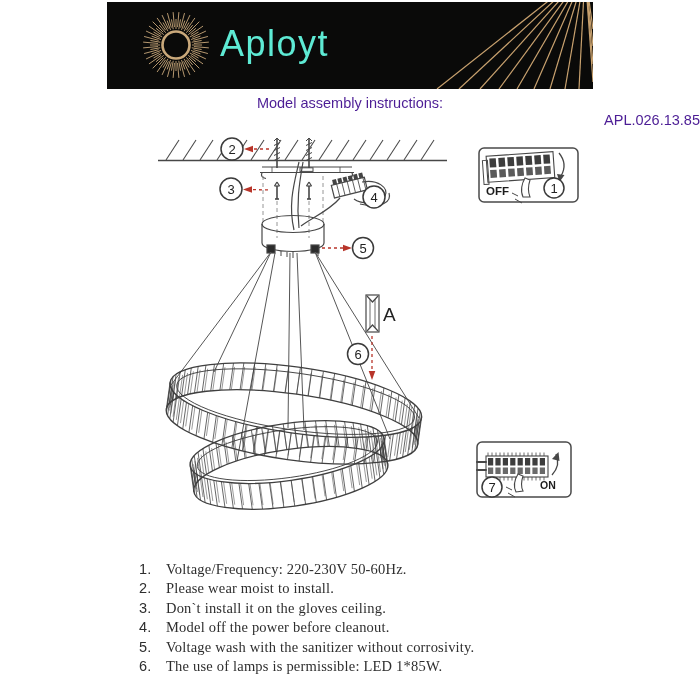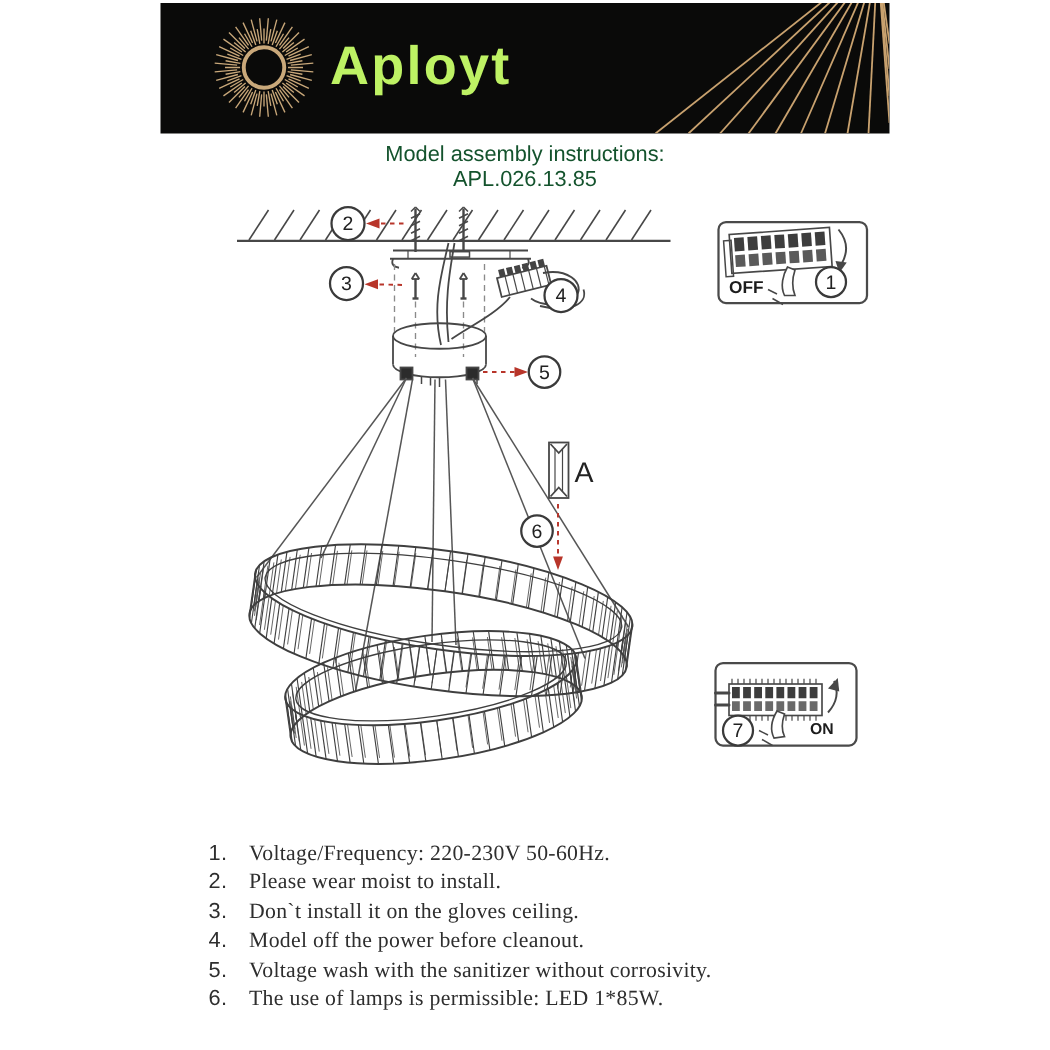--- a/index.html
+++ b/index.html
@@ -7,28 +7,28 @@
     width:700px;height:700px;position:relative;background:#ffffff;
     font-family:"Liberation Sans", sans-serif;overflow:hidden;
   }
   .banner{
     position:absolute;left:107px;top:2px;width:486px;height:87px;
     background:#0a0a09;overflow:hidden;
   }
   .banner svg{position:absolute;left:0;top:0;}
   .brand{
     position:absolute;left:113px;top:21px;
-    font-size:36px;color:#bef264;letter-spacing:1.5px;font-weight:700;
+    font-size:36px;color:#5eead4;letter-spacing:1.5px;font-weight:400;
   }
   .titles{
     position:absolute;left:0;top:95px;width:700px;text-align:center;
-    color:#14532d;
+    color:#4c1d95;
   }
   .titles .t1{font-size:14.5px;line-height:17px;}
-  .titles .t2{font-size:14.5px;line-height:17px;}
+  .titles .t2{font-size:14.5px;line-height:17px;text-align:right;}
   .diagram-svg{position:absolute;left:0;top:0;}
   .instructions{
     position:absolute;left:139px;top:560px;width:460px;
     color:#2e2e2e;font-size:14.5px;letter-spacing:0.2px;
   }
   .instr-row{display:flex;line-height:19.4px;}
   .instr-num{width:27px;flex:0 0 27px;}
   .instr-text{flex:1;font-family:Liberation Serif, serif;}
 </style>
 </head>

